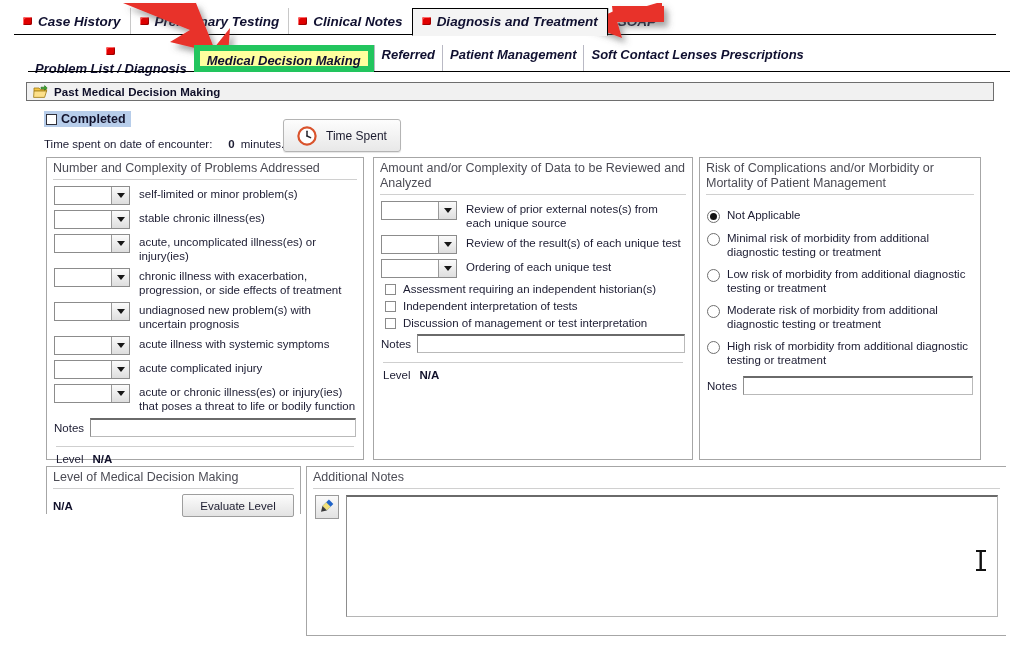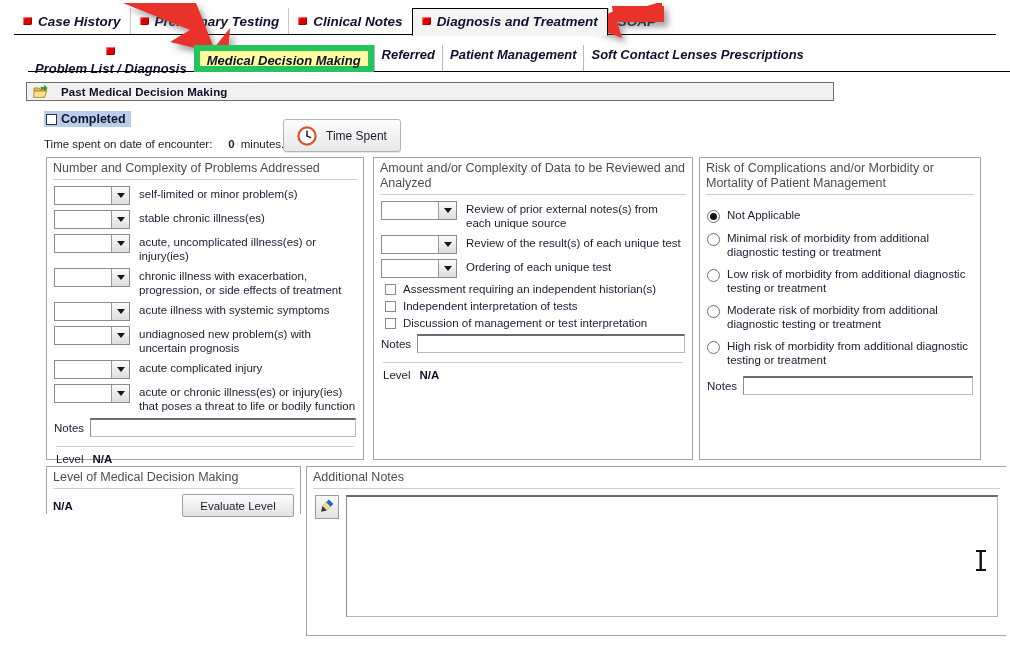--- a/index.html
+++ b/index.html
@@ -73,24 +73,24 @@
     margin-bottom:-1px;
     padding:2px 7px 4px 7px;
   }
   .tabline2{
     position:absolute;left:28px;top:71px;width:982px;height:0;
     border-top:1px solid #000;
   }
 
   
   .hdrbar{
-    position:absolute;left:26px;top:82px;width:808px;height:19px;
+    position:absolute;left:26px;top:82px;width:968px;height:19px;
     background:#f1f1f1;
     border:1px solid #6e6e6e;
-    display:flex;align-items:center;gap:13px;
+    display:flex;align-items:center;gap:6px;
     padding-left:6px;
     box-sizing:border-box;
   }
   .hdrbar .ttl{
     font-weight:bold;font-size:11.5px;color:#0e0e28;letter-spacing:.1px;
   }
 
   
   .completed-wrap{
     position:absolute;left:44px;top:111px;
@@ -342,29 +342,29 @@
           </div>
         </div>
         <div class="cbtxt">chronic illness with exacerbation, progression, or side effects of treatment</div>
       </div>
       <div class="cbrow">
         <div class="combo">
           <div class="btn">
             <div class="arrow-dn"></div>
           </div>
         </div>
+        <div class="cbtxt">undiagnosed new problem(s) with uncertain prognosis</div>
+      </div>
+      <div class="cbrow">
+        <div class="combo">
+          <div class="btn">
+            <div class="arrow-dn"></div>
+          </div>
+        </div>
         <div class="cbtxt">acute illness with systemic symptoms</div>
-      </div>
-      <div class="cbrow">
-        <div class="combo">
-          <div class="btn">
-            <div class="arrow-dn"></div>
-          </div>
-        </div>
-        <div class="cbtxt">undiagnosed new problem(s) with uncertain prognosis</div>
       </div>
       <div class="cbrow">
         <div class="combo">
           <div class="btn">
             <div class="arrow-dn"></div>
           </div>
         </div>
         <div class="cbtxt">acute complicated injury</div>
       </div>
       <div class="cbrow">

